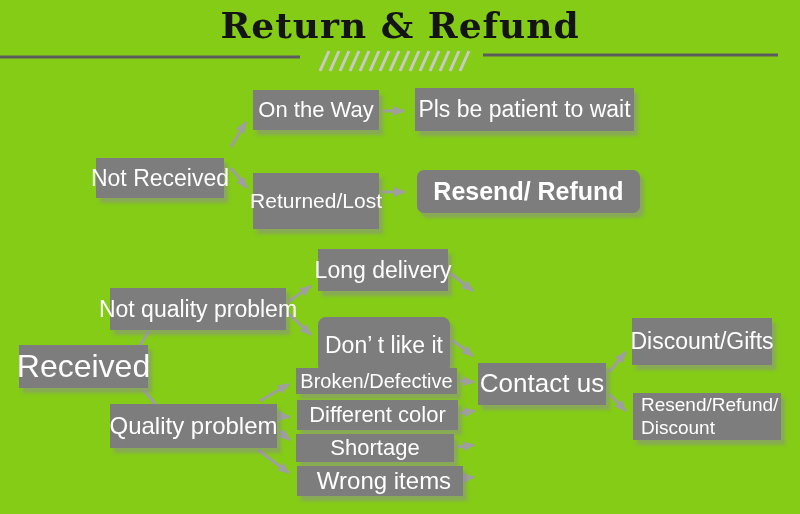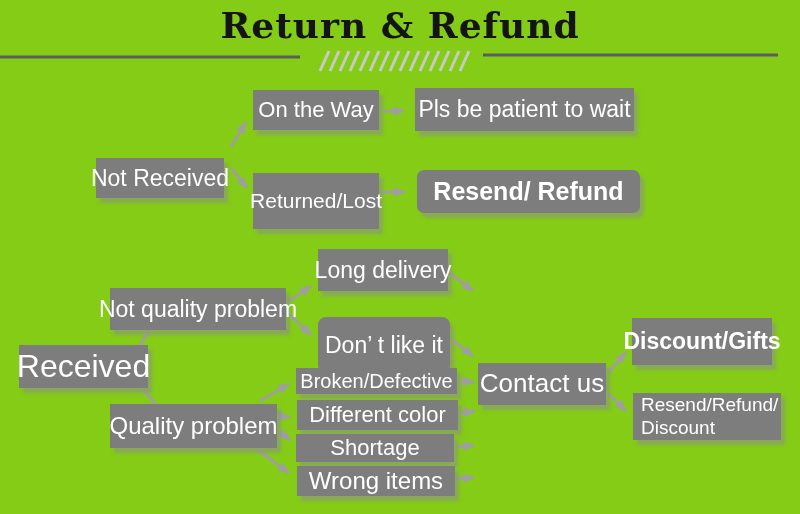--- a/index.html
+++ b/index.html
@@ -119,23 +119,23 @@
   <div class="node" style="left:19px;top:345px;width:129px;height:43px;font-size:32px;">Received</div>
   <div class="node" style="left:110px;top:288px;width:176px;height:42px;font-size:23px;">Not quality problem</div>
   <div class="node" style="left:110px;top:404px;width:167px;height:44px;font-size:24px;">Quality problem</div>
 
   <div class="node" style="left:318px;top:249px;width:130px;height:42px;font-size:23px;">Long delivery</div>
   <div class="node" style="left:318px;top:317px;width:132px;height:56px;font-size:23px;border-radius:8px;">Don’ t like it</div>
 
   <div class="node" style="left:296px;top:368px;width:161px;height:26px;font-size:20px;">Broken/Defective</div>
   <div class="node" style="left:297px;top:400px;width:161px;height:30px;font-size:22px;">Different color</div>
   <div class="node" style="left:296px;top:434px;width:158px;height:28px;font-size:22px;">Shortage</div>
-  <div class="node" style="left:297px;top:466px;width:158px;height:30px;font-size:24px;">Wrong items</div>
+  <div class="node" style="left:297px;top:466px;width:158px;height:30px;font-size:24px;padding-left:8px;">Wrong items</div>
 
   <div class="node" style="left:478px;top:363px;width:128px;height:42px;font-size:26px;">Contact us</div>
 
-  <div class="node" style="left:632px;top:318px;width:140px;height:47px;font-size:23px;font-weight:bold;">Discount/Gifts</div>
+  <div class="node" style="left:632px;top:318px;width:140px;height:47px;font-size:23px;">Discount/Gifts</div>
   <div class="node multiline" style="left:633px;top:393px;width:140px;height:47px;font-size:19px;">
     <span>Resend/Refund/</span>
     <span>Discount</span>
   </div>
 
 </div>
 
 </body></html>

